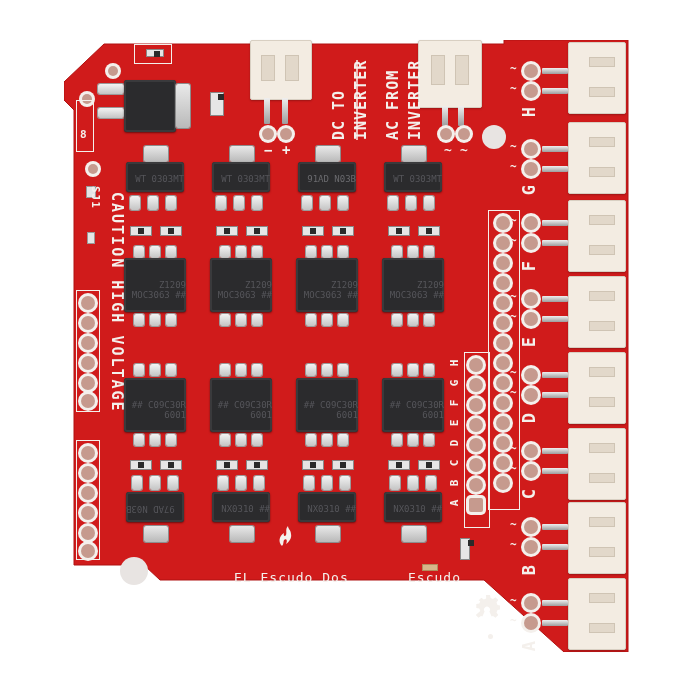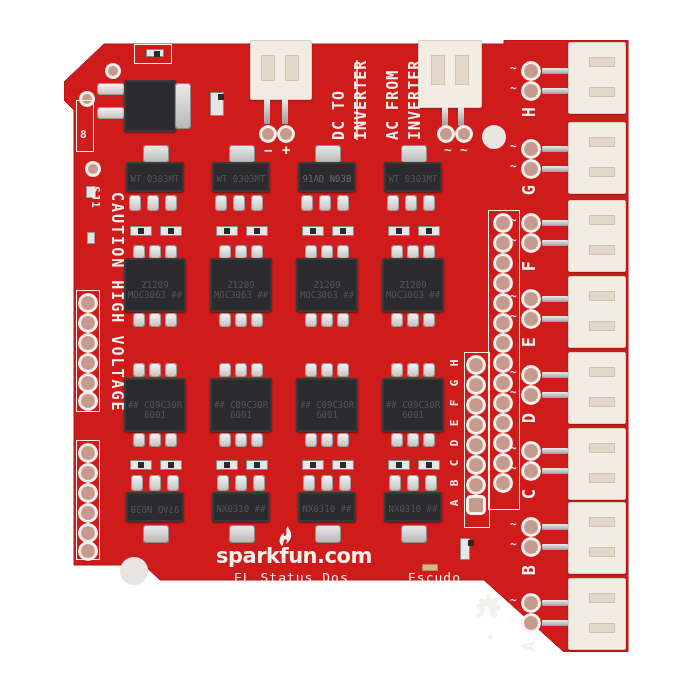--- a/index.html
+++ b/index.html
@@ -3,21 +3,21 @@
 <meta charset="utf-8">
 <style>
   html,body{margin:0;padding:0;background:#ffffff;}
   body{width:700px;height:700px;position:relative;overflow:hidden;font-family:"DejaVu Sans Mono","Liberation Mono",monospace;}
   .board{position:absolute;left:64px;top:40px;width:576px;height:612px;}
   .board svg{position:absolute;left:0;top:0;}
   .silk{position:absolute;color:#f4f0ec;font-family:"DejaVu Sans Mono","Liberation Mono",monospace;font-weight:bold;white-space:nowrap;letter-spacing:1px;}
   .vert{transform-origin:left top;transform:rotate(90deg);}
   .vert-ccw{transform-origin:left top;transform:rotate(-90deg);}
   .chip{position:absolute;background:#2b2b2d;border-radius:3px;box-shadow:inset 0 0 0 2px #3a3a3c,0 1px 2px rgba(0,0,0,.5);}
-  .chip .mark{position:absolute;left:0;right:0;top:40%;text-align:center;color:#55555a;font-size:9px;font-family:"DejaVu Sans Mono",monospace;line-height:10px;}
+  .chip .mark{position:absolute;left:0;right:0;top:40%;text-align:right;color:#55555a;font-size:9px;font-family:"DejaVu Sans Mono",monospace;line-height:10px;}
   .tab{position:absolute;background:linear-gradient(#e9e9e9,#b9b9b9);border-radius:2px;box-shadow:0 0 0 1px #8d8d8d;}
   .pin{position:absolute;background:linear-gradient(#f3f3f3,#c4c4c4);border-radius:2px;box-shadow:0 0 0 1px #9a9a9a;}
   .conn{position:absolute;background:#f3ece2;border:1px solid #d8cfc2;border-radius:2px;box-shadow:0 1px 2px rgba(0,0,0,.25);}
   .conn .slot{position:absolute;background:#e2d8ca;border:1px solid #cfc4b4;}
   .hole{position:absolute;width:14px;height:14px;border-radius:50%;background:#c69a8e;box-shadow:0 0 0 3px #f4f0ec;}
   .lead{position:absolute;height:6px;background:linear-gradient(#efefef,#9d9d9d);border-radius:1px;}
   .label-ch{position:absolute;color:#f4f0ec;font-weight:bold;font-size:17px;font-family:"DejaVu Sans Mono",monospace;transform:rotate(-90deg);}
   .tilde{position:absolute;color:#f4f0ec;font-size:11px;font-weight:bold;}
   .mhole{position:absolute;border-radius:50%;background:#e8e4e2;}
   .logo-text{position:absolute;color:#f4f0ec;font-family:"DejaVu Sans","Liberation Sans",sans-serif;font-weight:bold;}
@@ -275,22 +275,21 @@
     <div class="chip" style="left:320px;top:452px;width:58px;height:30px;">
         <div class="mark">NX0310 ##</div>
       </div>
     <div class="tab" style="left:338px;top:486px;width:24px;height:16px;"></div>
   </div>
 
   <svg style="left:212px;top:484px;" width="18" height="22" viewBox="0 0 18 22">
     <path d="M6 22 C2 18 3 12 8 9 C7 12 9 13 10 11 C11 8 9 5 12 2 C12 5 15 6 15 10 C16 14 13 18 10 20 C12 16 10 14 8 16 C7 18 8 20 6 22 Z" fill="#f4f0ec"></path>
   </svg>
 
-  <div class="logo-text" style="left:152px;top:504px;font-size:21px;letter-spacing:-0.5px;">sparkfun.com</div>
-  <div class="silk" style="left:170px;top:530px;font-size:13px;font-weight:normal;">EL Status Dos</div>
+  <div class="silk" style="left:170px;top:530px;font-size:13px;font-weight:normal;">EL Escudo Dos</div>
   <div class="smd" style="left:358px;top:524px;width:14px;height:5px;background:#d7b68a;border-color:#b38d5c;"></div>
   <div class="silk" style="left:344px;top:530px;font-size:13px;font-weight:normal;">Escudo</div>
   <div class="smd-r" style="left:396px;top:498px;width:8px;height:20px;"></div>
 
   <div class="outline" style="left:424px;top:170px;width:30px;height:298px;"></div>
   <div class="outline" style="left:400px;top:312px;width:24px;height:174px;"></div>
   <div>
     <div class="silk" style="left:387px;top:316px;font-size:11px;transform:rotate(-90deg);">H</div>
     <div class="silk" style="left:387px;top:336px;font-size:11px;transform:rotate(-90deg);">G</div>
     <div class="silk" style="left:387px;top:356px;font-size:11px;transform:rotate(-90deg);">F</div>

